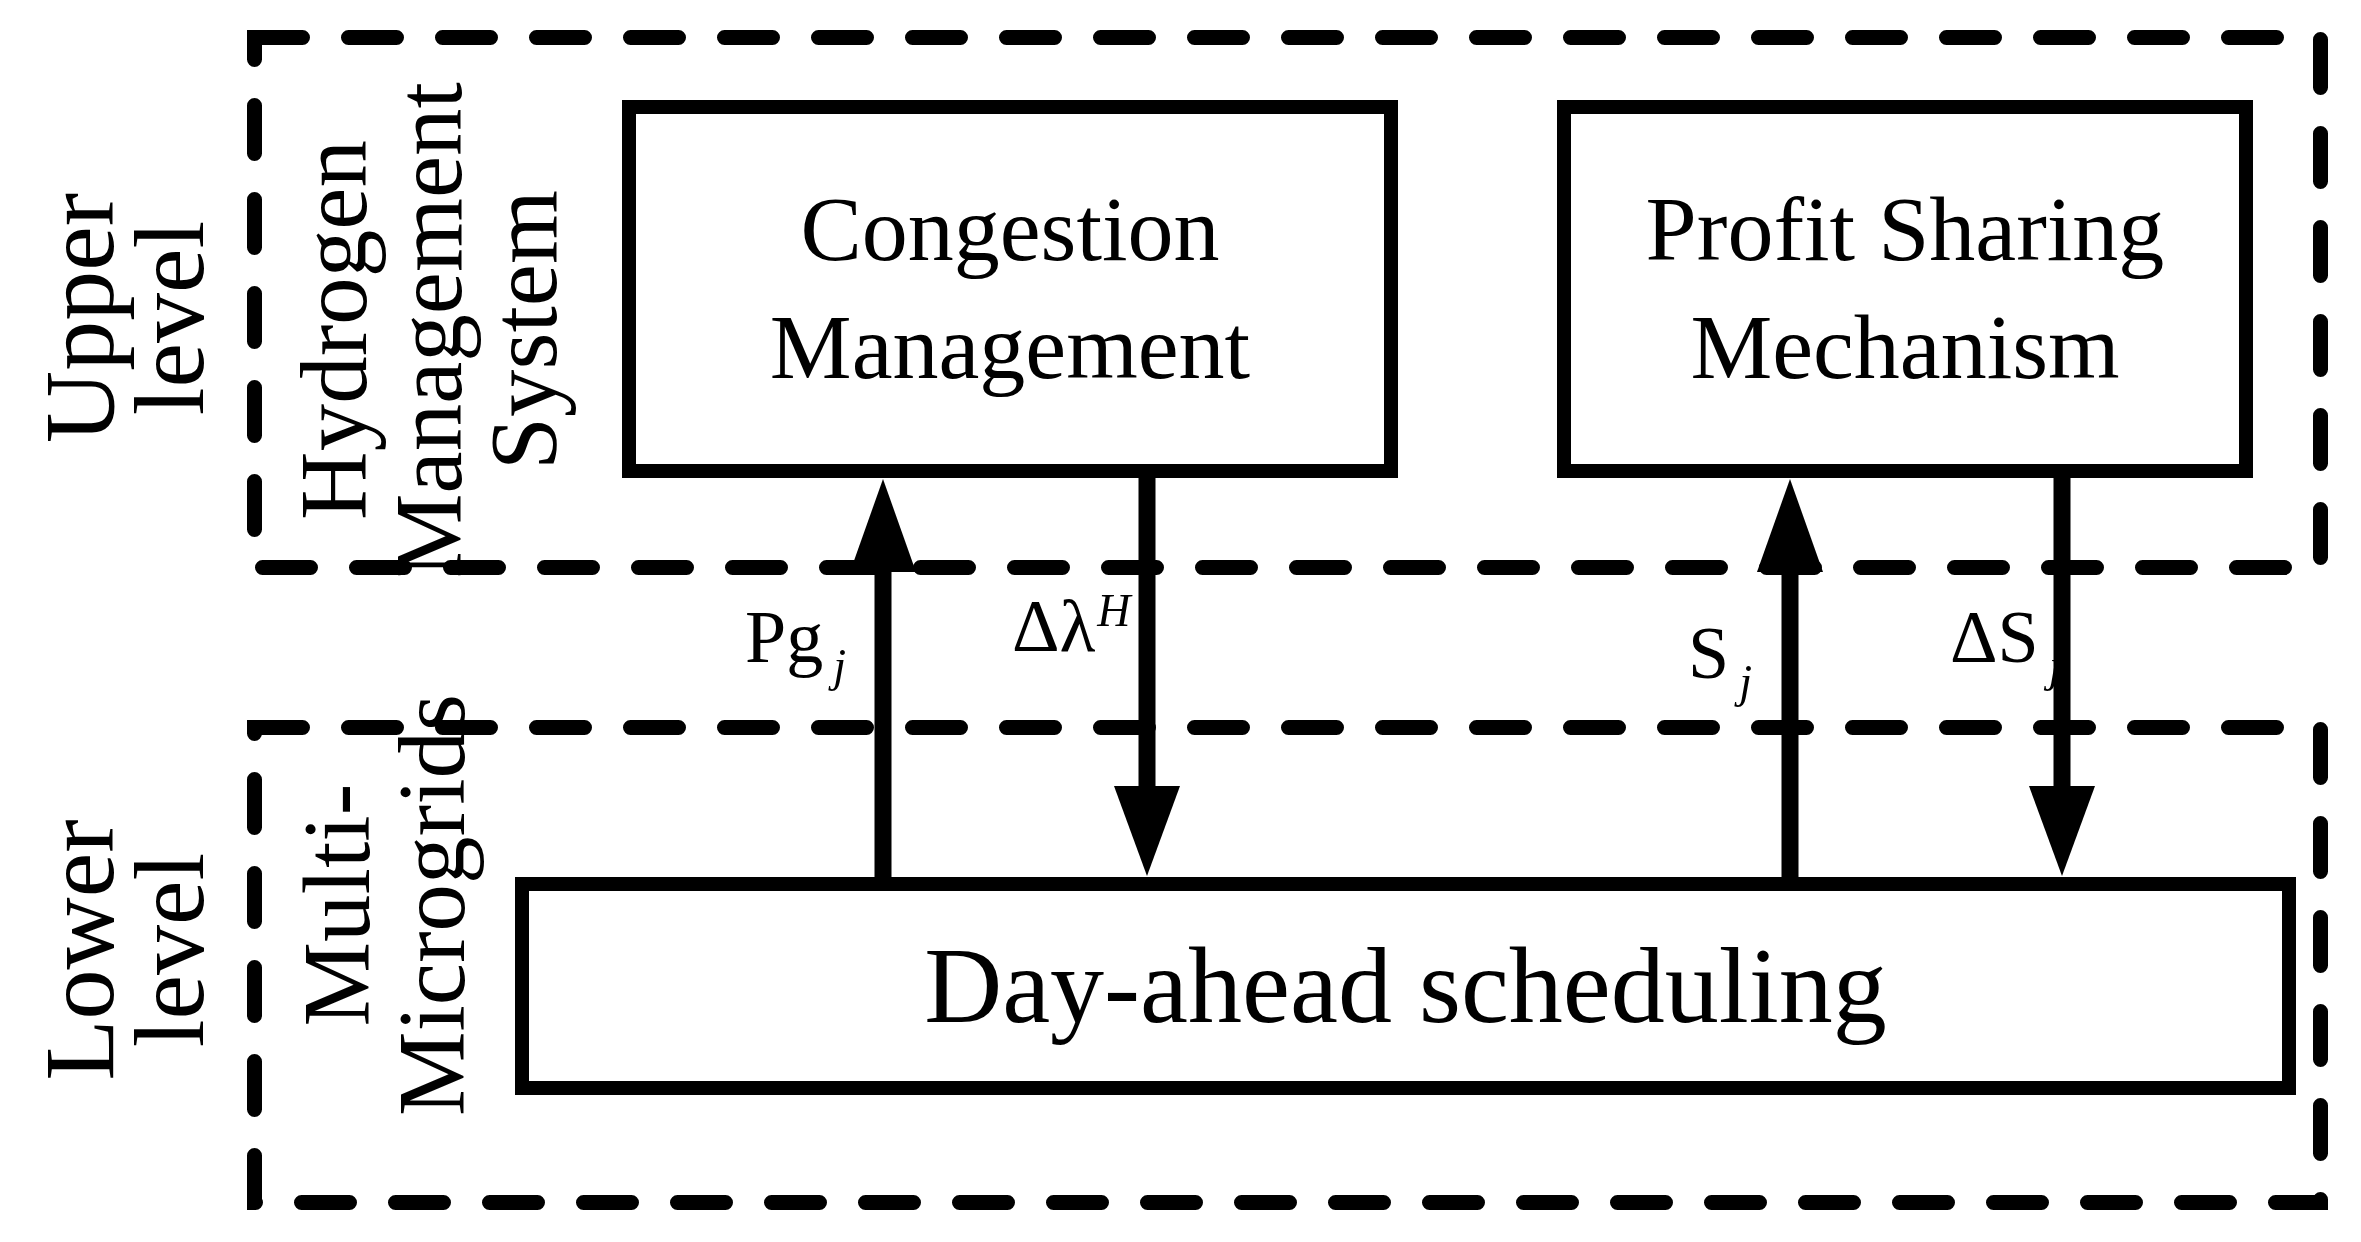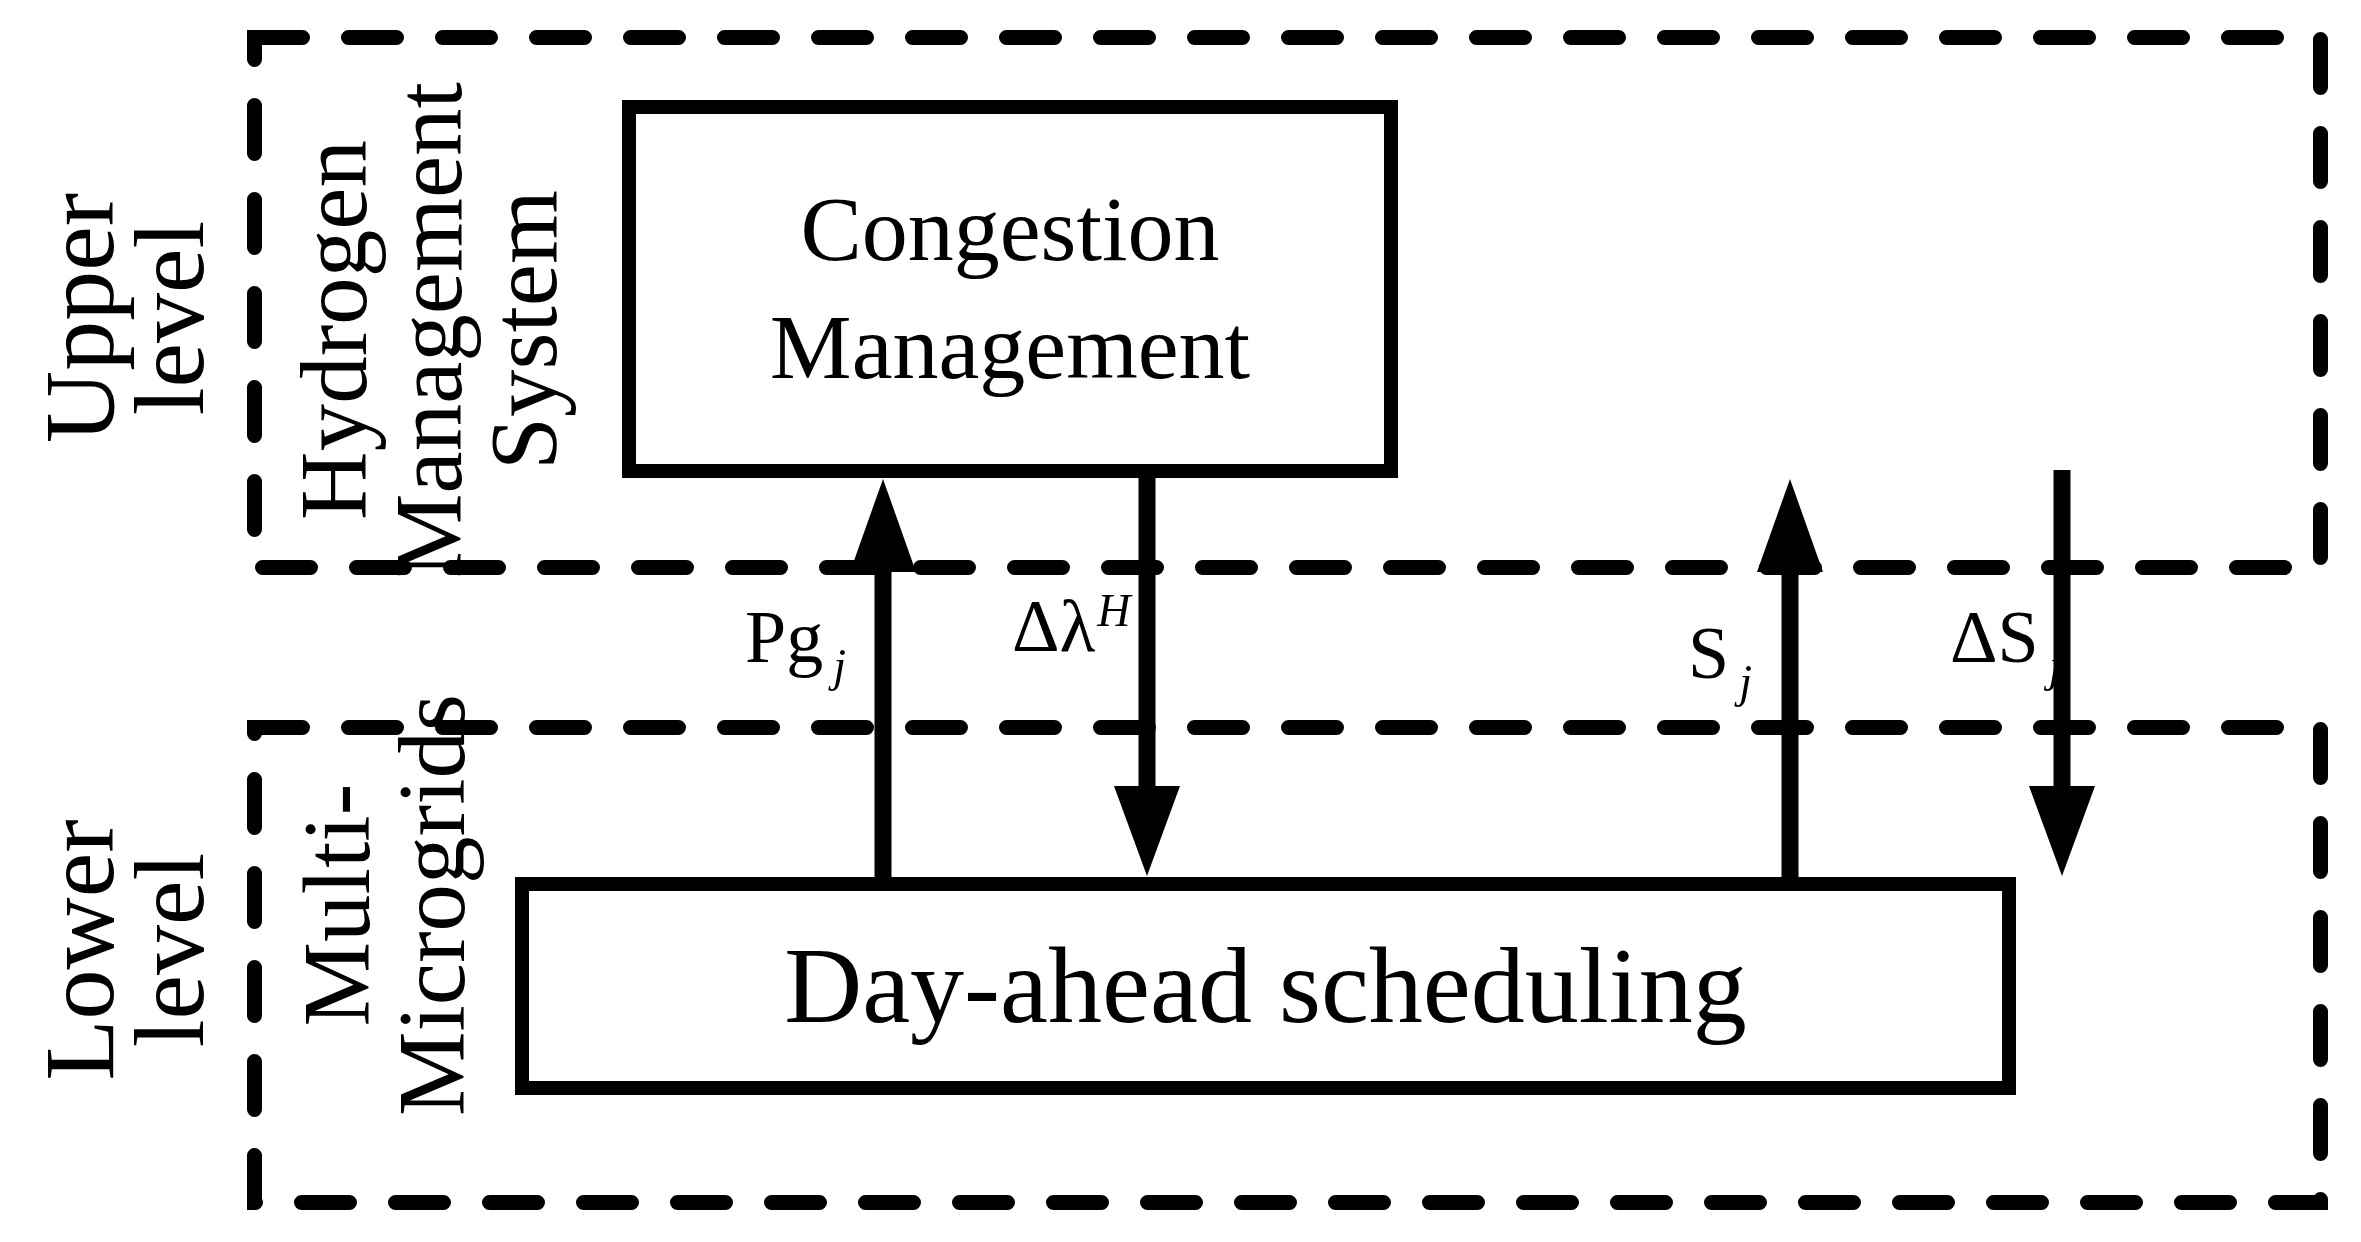--- a/index.html
+++ b/index.html
@@ -81,22 +81,26 @@
       <line x1="2062" y1="470" x2="2062" y2="792" stroke="#000" stroke-width="17"></line>
       <polygon points="2062,876 2029,786 2095,786" fill="#000"></polygon>
     </g>
   </svg>
 
   <div class="box" id="box-congestion" style="left:622px;top:100px;width:776px;height:378px;">
     <div class="box-label" style="white-space: pre-line;">Congestion
 Management</div>
   </div>
 
+  <div class="box" id="box-profit" style="left:1557px;top:100px;width:696px;height:378px;">
+    <div class="box-label" style="white-space: pre-line;">Profit Sharing
+Mechanism</div>
+  </div>
 
-  <div class="box" id="box-dayahead" style="left:515px;top:877px;width:1501px;height:218px;">
+  <div class="box" id="box-dayahead" style="left:515px;top:877px;width:1781px;height:218px;">
     <div class="box-label" style="white-space: pre-line;">Day-ahead scheduling</div>
   </div>
 
   <div class="vlabel" style="left: 125px; top: 318px; white-space: pre-line;">Upper
 level</div>
 
   <div class="vlabel inner" style="left: 429px; top: 330px; white-space: pre-line;">Hydrogen
 Management
 System</div>
 

